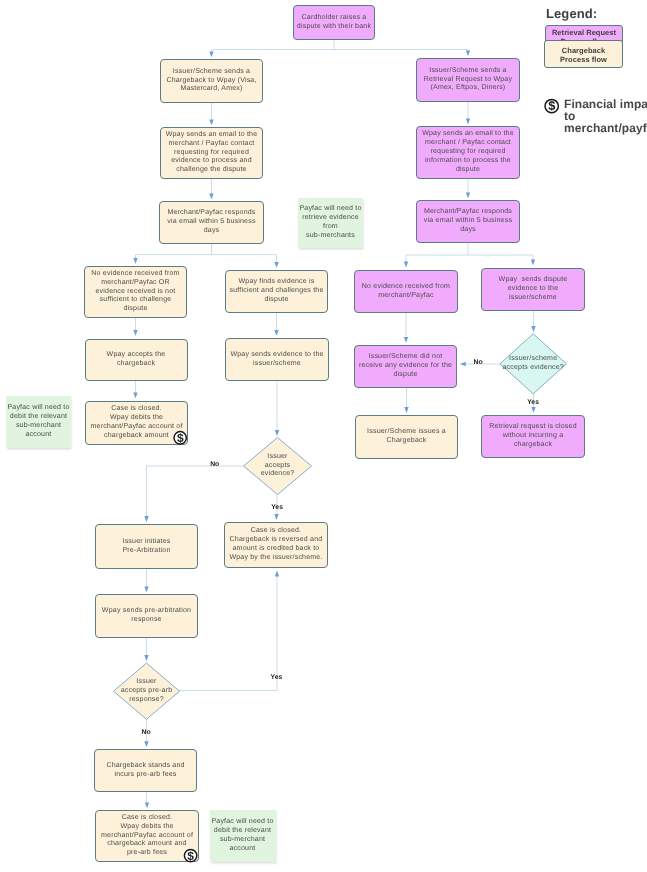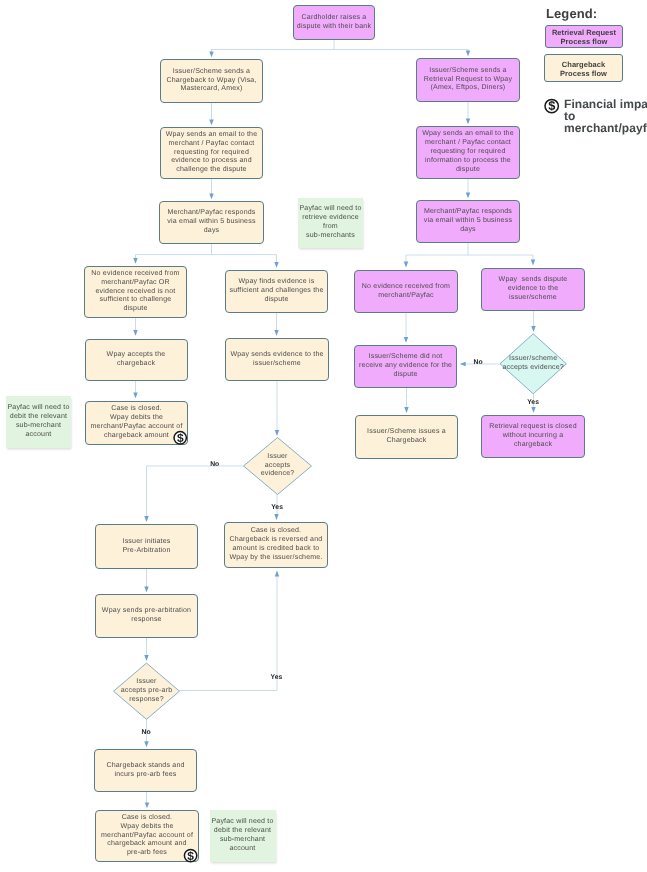--- a/index.html
+++ b/index.html
@@ -195,17 +195,17 @@
   </svg>
   <div class="edgelabel" style="left:473.5px;top:358.5px">No</div>
   <div class="edgelabel" style="left:527.2px;top:399.0px">Yes</div>
   <div class="edgelabel" style="left:210.2px;top:461.0px">No</div>
   <div class="edgelabel" style="left:271.2px;top:503.5px">Yes</div>
   <div class="edgelabel" style="left:270.5px;top:674.0px">Yes</div>
   <div class="edgelabel" style="left:141.5px;top:729.0px">No</div>
   <div class="legend-title" style="left:546px;top:6px">Legend:</div>
   <div class="legend-box cyan" style="left:545px;top:25px;width:78px;height:23px"><span>Retrieval Request
 Process flow</span></div>
-  <div class="legend-box cream" style="left:544px;top:54px;width:79px;height:28px"><span>Chargeback
+  <div class="legend-box cream" style="left:544px;top:40px;width:79px;height:28px"><span>Chargeback
 Process flow</span></div>
   <div class="legend-text" style="left:564px;top:98px">Financial impact
 to merchant/payfac</div>
 </div>
 
 </body></html>

